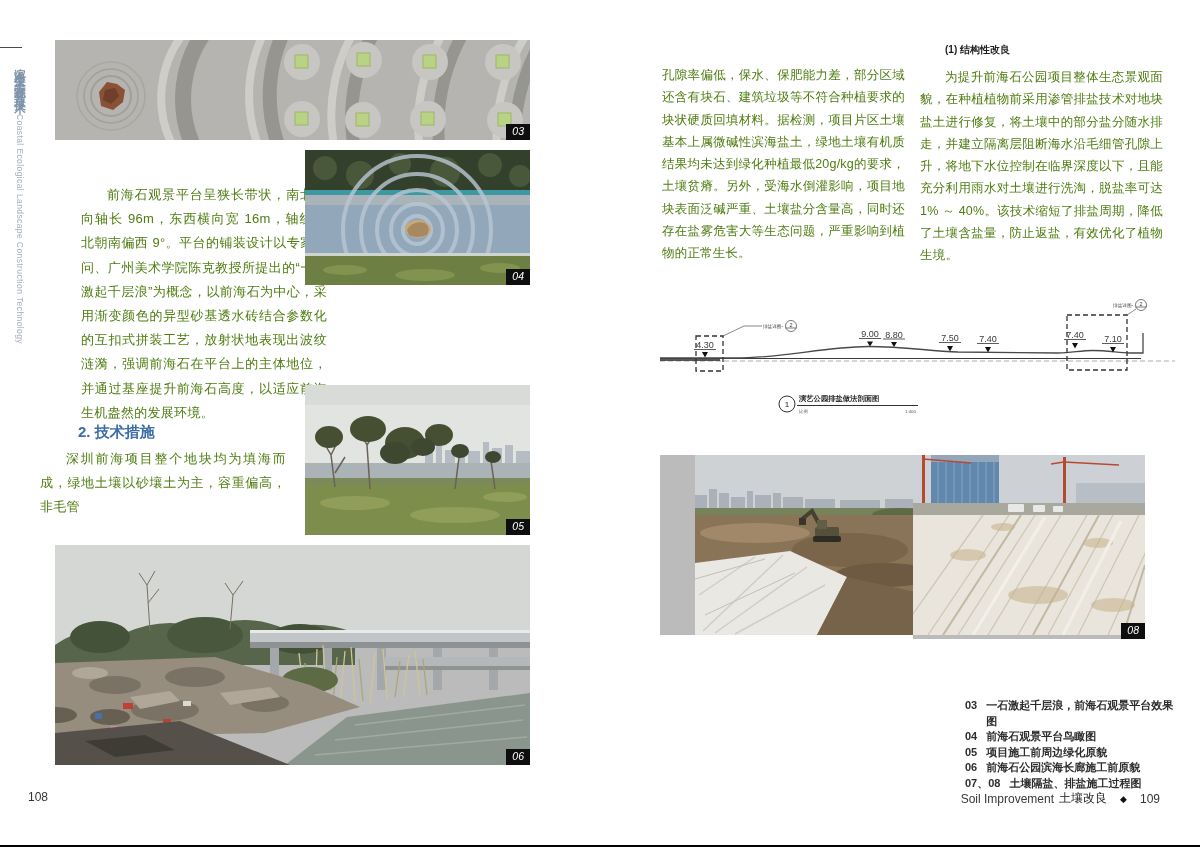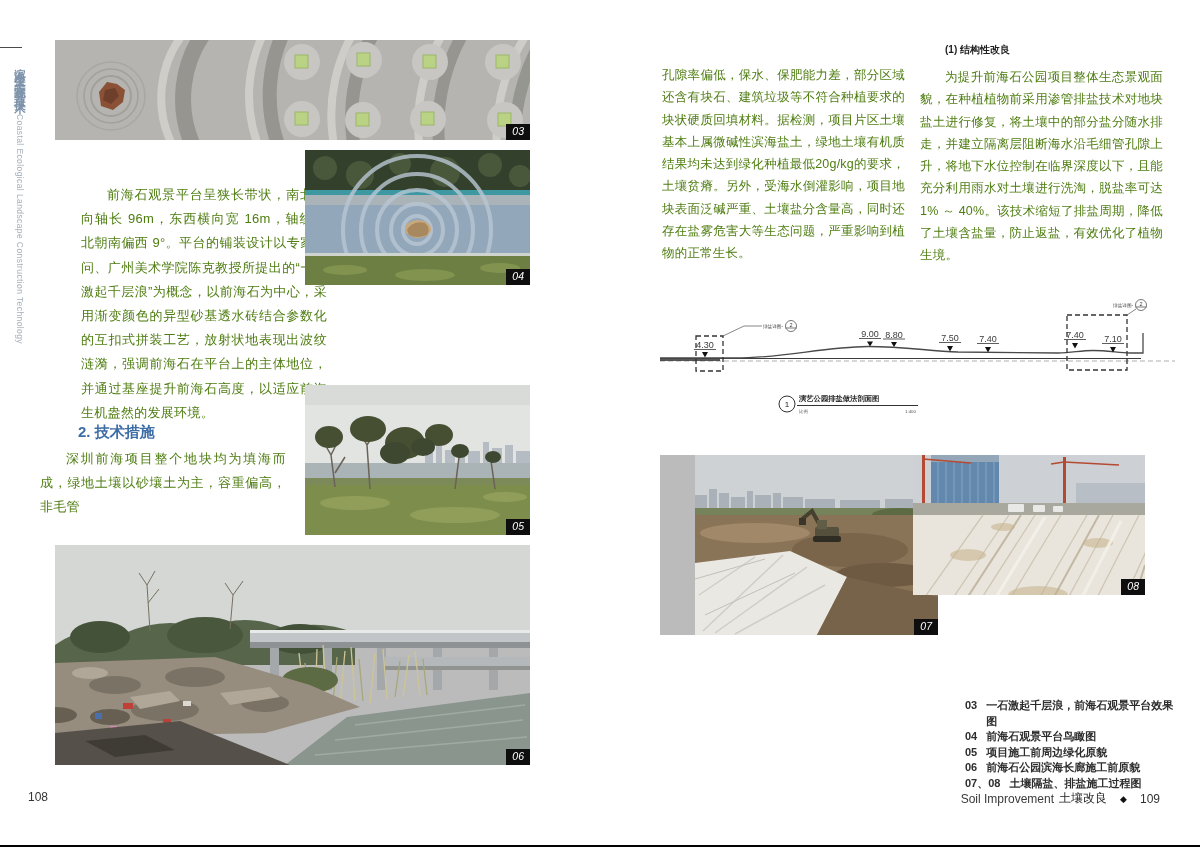--- a/index.html
+++ b/index.html
@@ -394,21 +394,21 @@
         <g stroke="#c2bfb7" stroke-width="1" fill="none">
           <path d="M0,124 L70,104"></path>
             <path d="M10,160 L100,118"></path>
         </g>
       </g>
       <path d="M122,180 L152,122 L243,142 L243,180 Z" fill="#77624a"></path>
     </svg>
     <div class="badge">07</div>
   </div>
 
-  <div class="fig" style="left:913px;top:455px;width:232px;height:140px;">
+  <div class="fig" style="left:913px;top:455px;width:232px;height:184px;">
     <svg width="232" height="180" viewBox="0 0 232 180">
       <rect width="232" height="50" fill="#cdd1d5"></rect>
       <g>
         <rect x="18" y="0" width="68" height="50" fill="#6288ad"></rect>
         <g stroke="#7fa0c0" stroke-width="2" opacity="0.65">
           <line x1="25" y1="0" x2="25" y2="50"></line>
             <line x1="33" y1="0" x2="33" y2="50"></line>
           <line x1="41" y1="0" x2="41" y2="50"></line>
             <line x1="49" y1="0" x2="49" y2="50"></line>
           <line x1="57" y1="0" x2="57" y2="50"></line>

